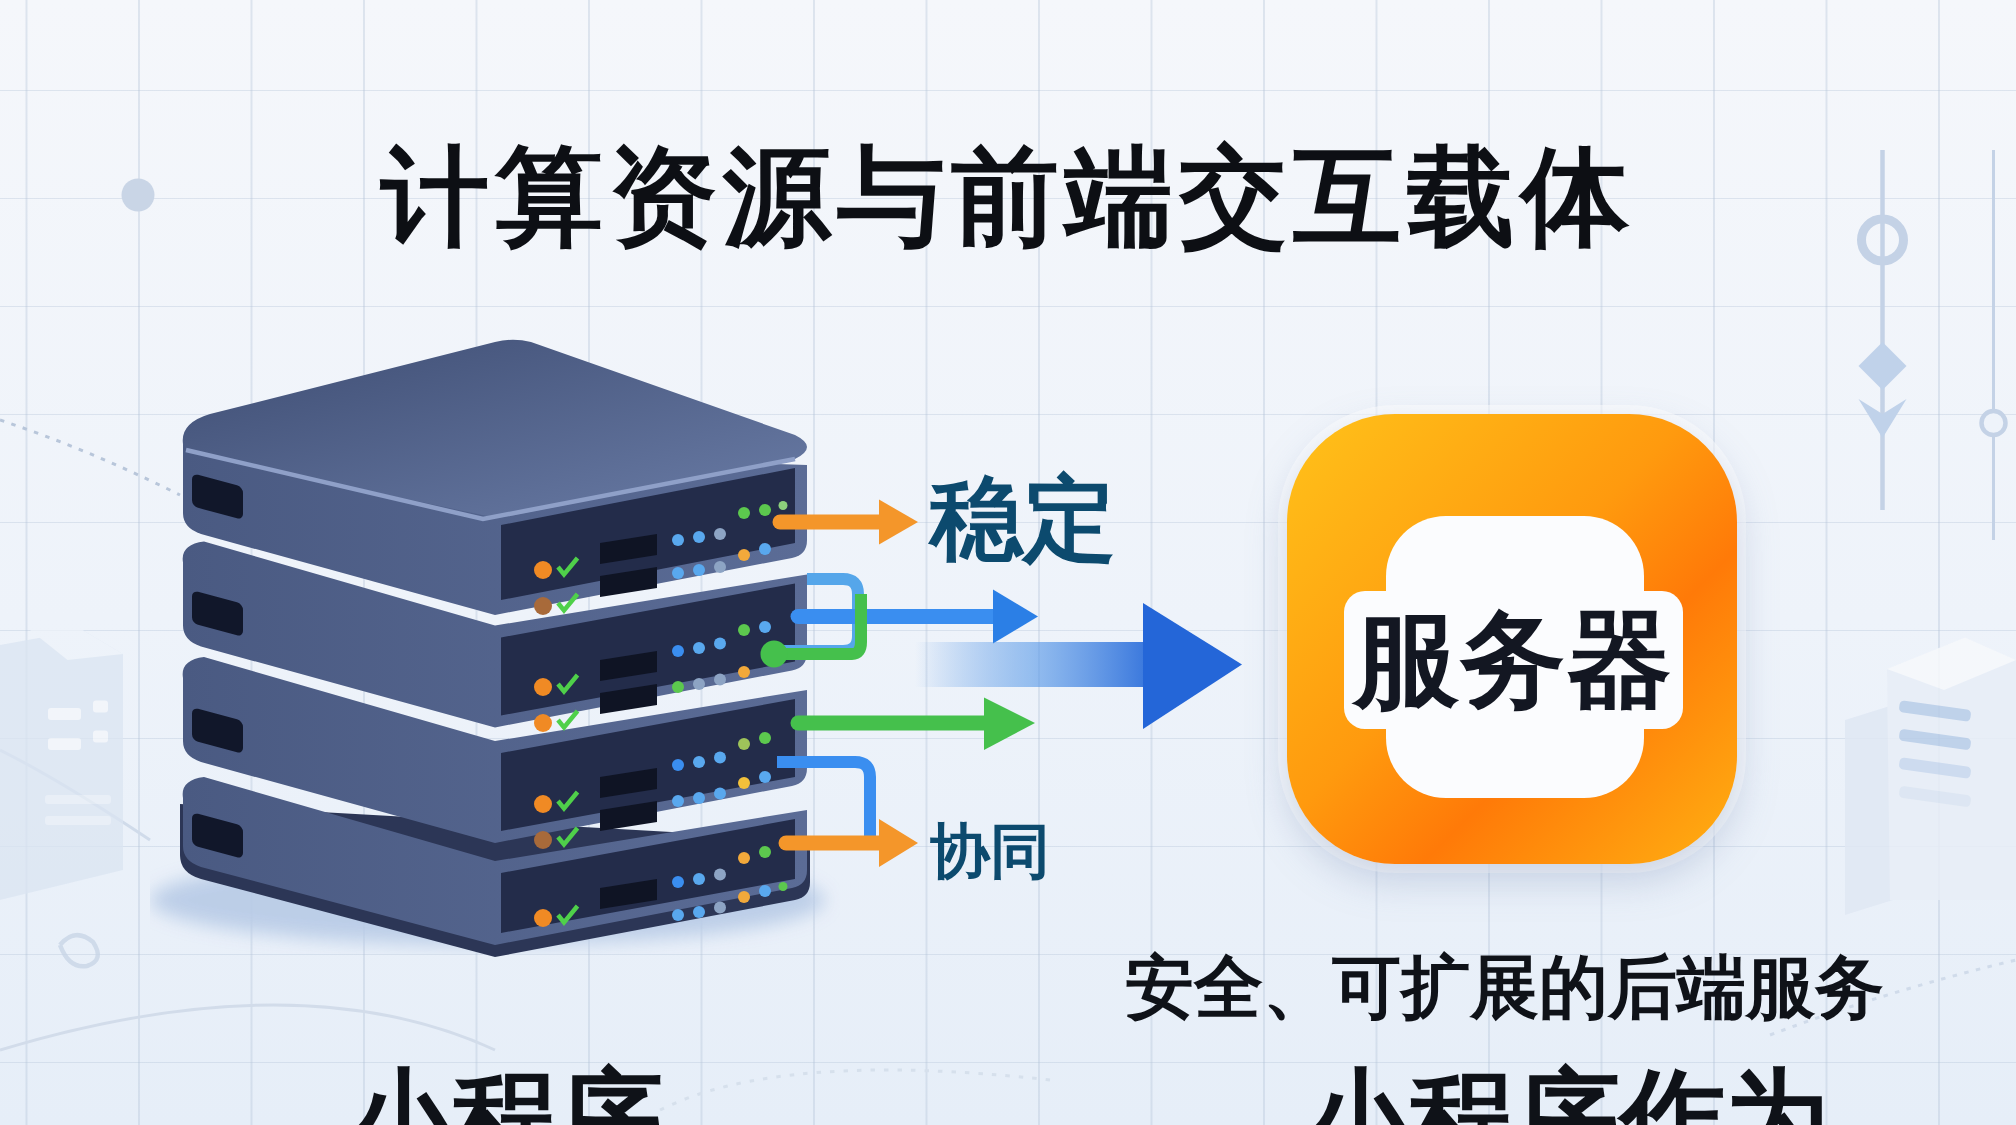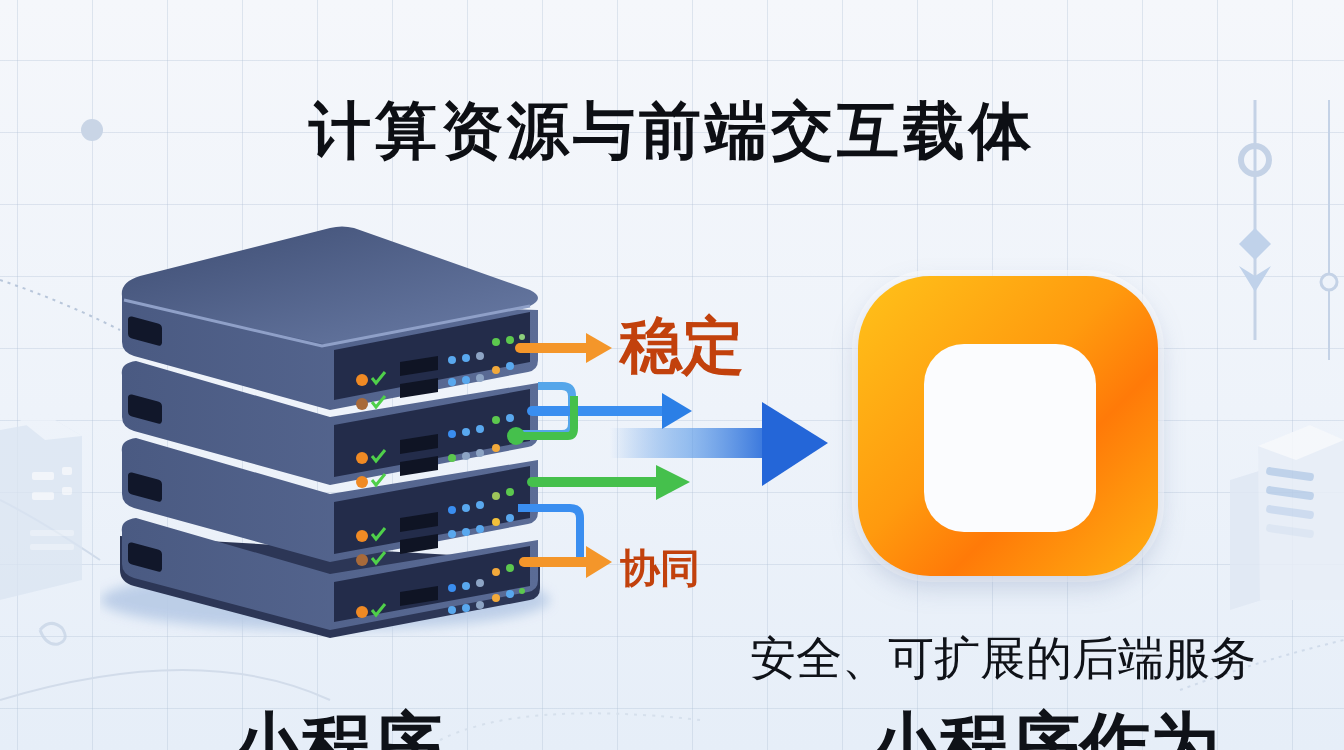--- a/index.html
+++ b/index.html
@@ -15,29 +15,29 @@
         linear-gradient(to right, rgba(176,192,214,0.35) 1px, transparent 1px),
         linear-gradient(to bottom, rgba(176,192,214,0.35) 1px, transparent 1px);
       background-size: 75px 72px;
       background-position: 17px 60px;
     }
     .bg-svg { position: absolute; left: 0; top: 0; }
 
     .title {
       position: absolute; left: 0; right: 0; top: 76px;
       text-align: center;
-      font-size: 62px; font-weight: bold; color: #0d0f14;
+      font-size: 72px; font-weight: bold; color: #0d0f14;
       letter-spacing: 4px;
       line-height: 110px;
     }
 
     .server-svg { position: absolute; left: 100px; top: 220px; }
 
     .label {
-      position: absolute; font-weight: bold; color: #c2410c;
+      position: absolute; font-weight: bold; color: #0c4a6e;
       white-space: nowrap;
     }
     .label-stable { left: 620px; top: 308px; font-size: 62px; line-height: 76px; }
     .label-collab { left: 620px; top: 530px; font-size: 40px; line-height: 76px; }
 
     .app-icon {
       position: absolute; left: 858px; top: 276px; width: 300px; height: 300px;
       border-radius: 72px;
       background: linear-gradient(135deg, #ffc21a 0%, #ff9a0e 45%, #ff7a08 65%, #ffb012 100%);
       box-shadow: 0 10px 26px rgba(120,140,180,0.35), 0 0 0 6px rgba(255,255,255,0.55);
@@ -49,21 +49,21 @@
     .app-icon-text {
       position: absolute; left: 38px; top: 118px; width: 226px; height: 92px;
       background: #fbfcfe; border-radius: 14px;
       text-align: center;
       font-size: 70px; font-weight: bold; color: #131722; line-height: 92px;
       letter-spacing: 1px;
     }
 
     .subtitle {
       position: absolute; left: 750px; top: 628px;
-      font-size: 46px; font-weight: normal; color: #0f1218;
+      font-size: 46px; font-weight: bold; color: #0f1218;
       line-height: 60px; white-space: nowrap;
     }
     .bottom-left {
       position: absolute; left: 232px; top: 700px;
       font-size: 70px; font-weight: bold; color: #0f1218;
       line-height: 90px; white-space: nowrap;
     }
     .bottom-right {
       position: absolute; left: 870px; top: 700px;
       font-size: 70px; font-weight: bold; color: #0f1218;
@@ -275,17 +275,18 @@
     <line x1="524" y1="562" x2="588" y2="562" stroke="#f4962a" stroke-width="10" stroke-linecap="round"></line>
     <path d="M586 546 L612 562 L586 578 Z" fill="#f4962a"></path>
   </g>
 </svg>
 
 <div class="label label-stable">稳定</div>
 <div class="label label-collab">协同</div>
 
 <div class="app-icon">
   <div class="app-icon-inner"></div>
+  <div class="app-icon-text">服务器</div>
 </div>
 
 <div class="subtitle">安全、可扩展的后端服务</div>
 <div class="bottom-left">小程序</div>
 <div class="bottom-right">小程序作为</div>
 
 </body></html>

